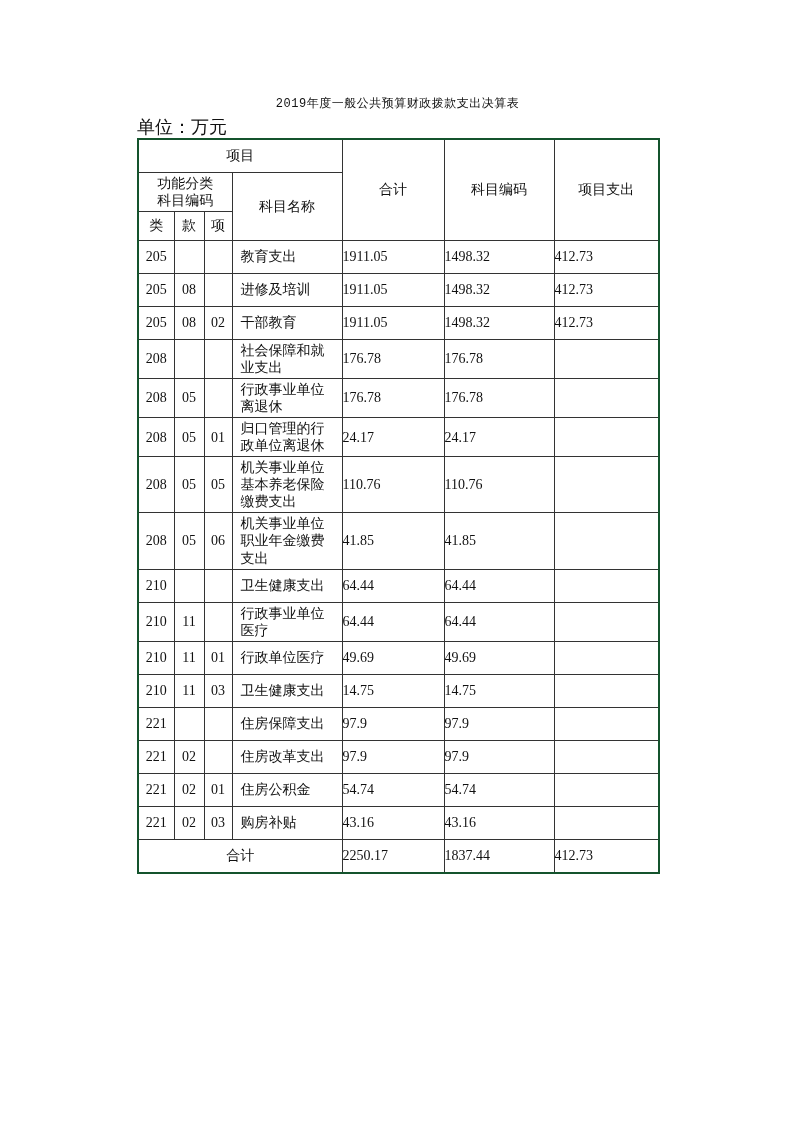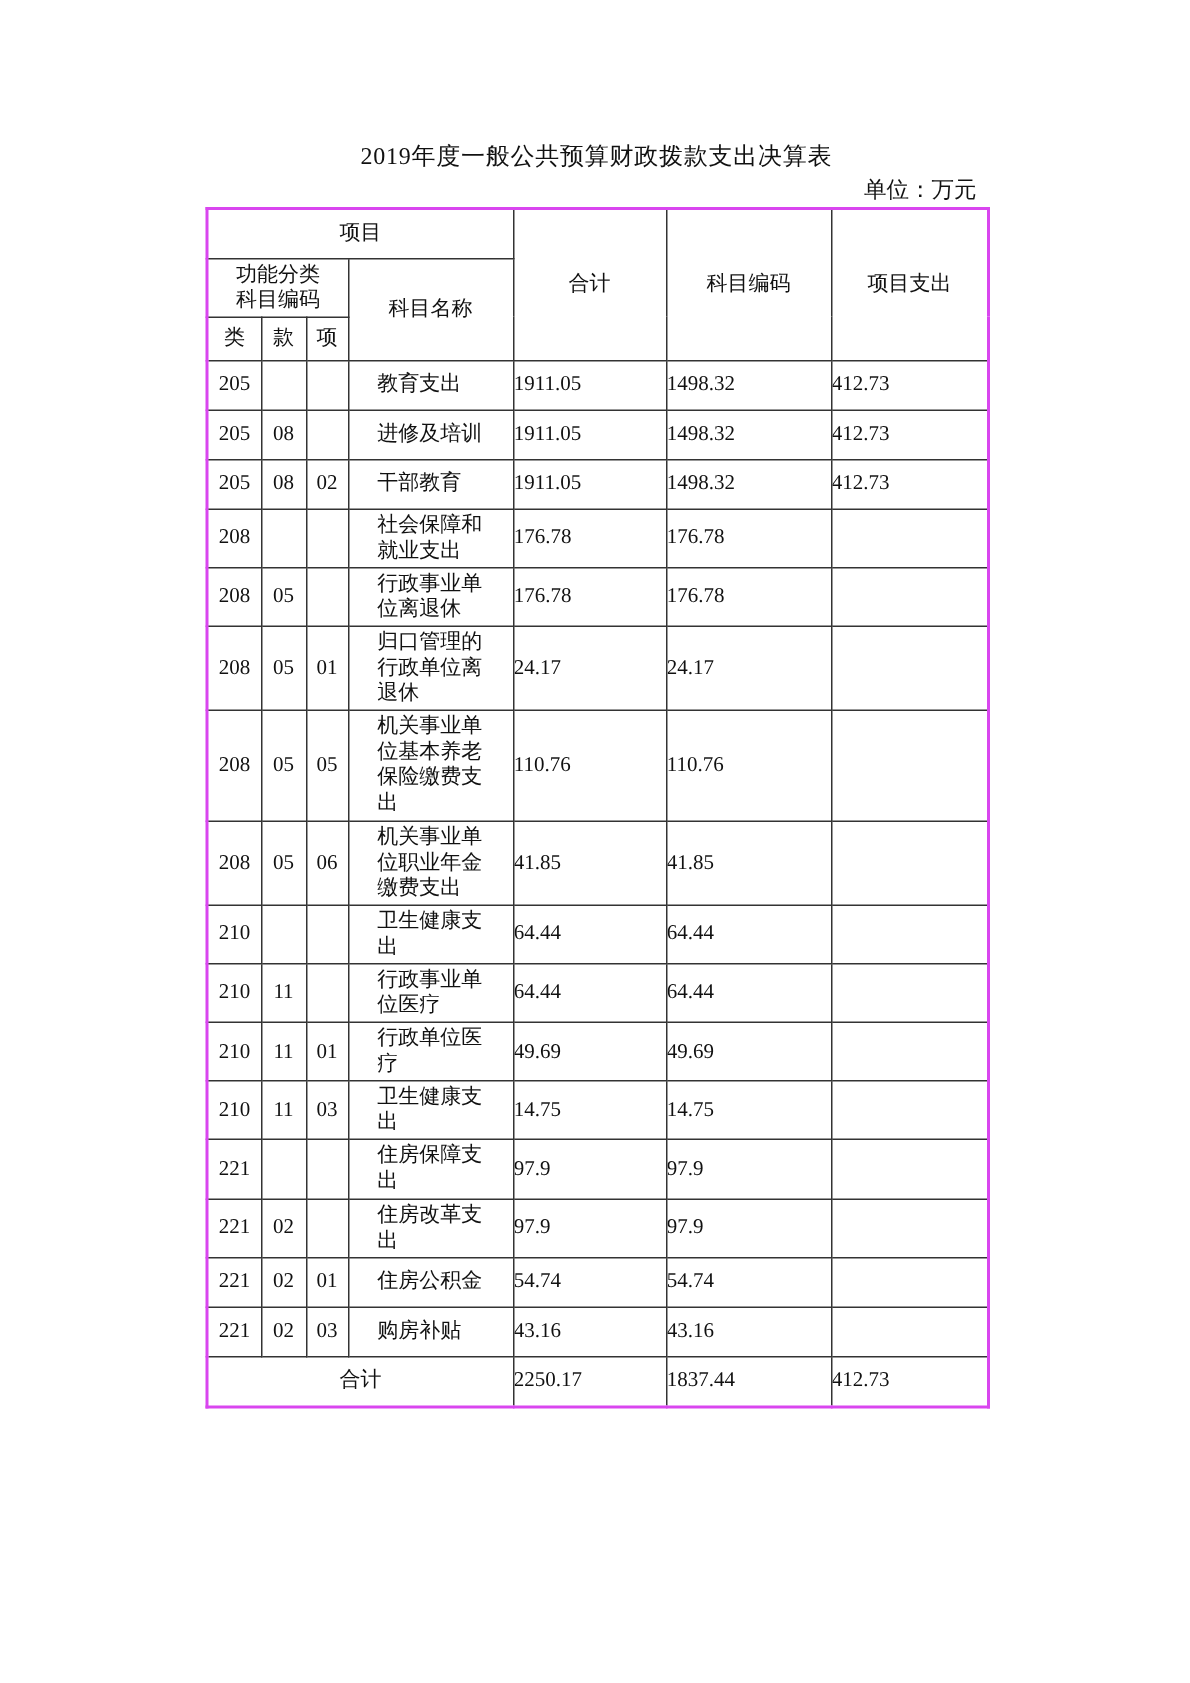--- a/index.html
+++ b/index.html
@@ -9,58 +9,59 @@
     font-family: "Liberation Serif", "DejaVu Serif", serif;
     color: #111111;
     overflow: hidden;
   }
   .sheet {
     position: absolute;
     left: 137px; top: 96px;
     width: 521px;
   }
   .doc-title {
-    font-size: 16px;
+    font-size: 12px;
     line-height: 17px;
     text-align: center;
     white-space: nowrap;
     letter-spacing: 0.5px;
+    font-family: Liberation Mono, monospace;
   }
   .unit-line {
     margin-top: 6px;
     margin-bottom: 3px;
     padding-right: 7px;
-    font-size: 15px;
+    font-size: 18px;
     line-height: 16px;
-    text-align: right;
+    text-align: left;
   }
   table.budget {
     width: 521px;
     table-layout: fixed;
     border-collapse: collapse;
-    border: 2px solid #d946ef;
+    border: 2px solid #14532d;
   }
   table.budget th, table.budget td {
     border: 1px solid #333333;
     font-weight: normal;
     font-size: 14px;
     line-height: 1.22;
     vertical-align: middle;
     text-align: center;
     padding: 2px 0;
     overflow: hidden;
   }
   thead tr.h-row1 { height: 33px; }
   thead tr.h-row2 { height: 37px; }
   thead tr.h-row3 { height: 29px; }
   th.pre-line { white-space: pre-line; font-family: Liberation Serif, serif; }
   tbody tr { height: 33px; }
   tbody td.name {
     text-align: left;
-    padding: 2px 19px;
+    padding: 2px 8px;
     word-break: break-all;
   }
   tbody td.num {
     text-align: left;
     padding-right: 13px;
   }
   tfoot tr { height: 34px; }
   tfoot td.num-center { text-align: left; }
 </style>
 </head>

